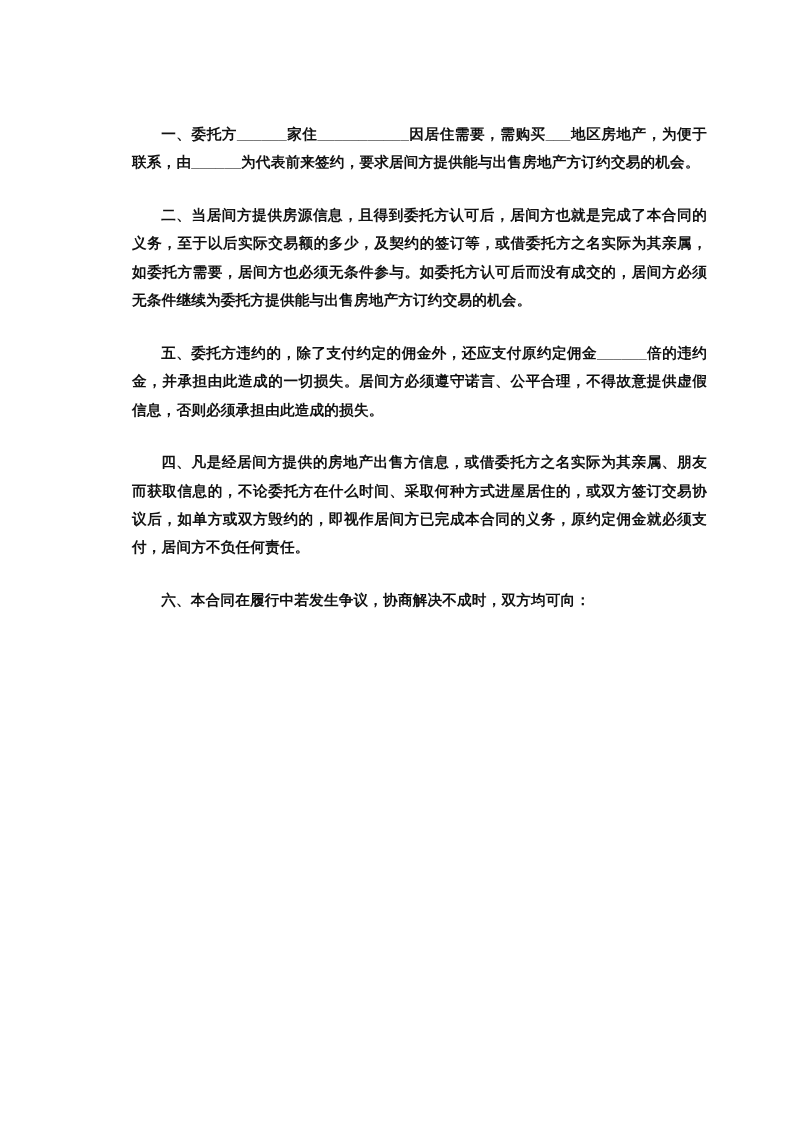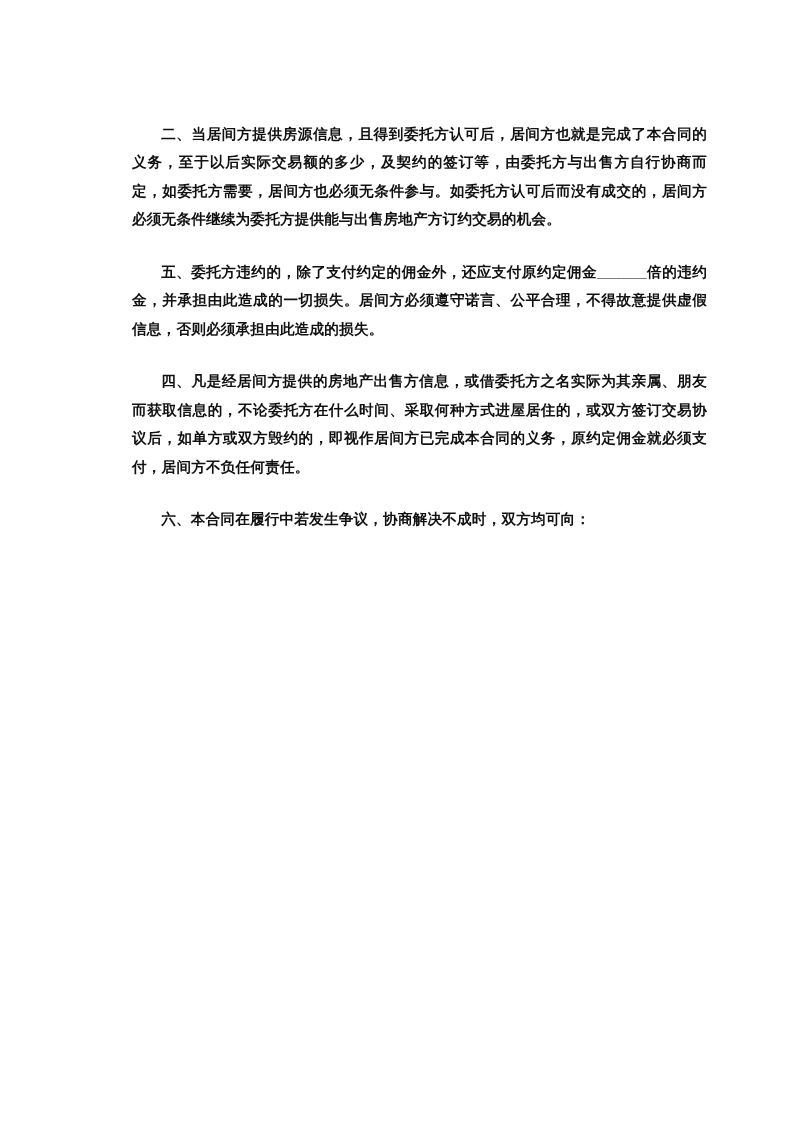--- a/index.html
+++ b/index.html
@@ -47,22 +47,23 @@
 </style>
 </head>
 <body>
 
 <div class="page">
   <div class="doc-body">
 
 
 
 
+    <p class="para indent">一、委托方______家住___________因居住需要，需购买___地区房地产，为便于联系，由______为代表前来签约，要求居间方提供能与出售房地产方订约交易的机会。</p>
 
-    <p class="para indent">二、当居间方提供房源信息，且得到委托方认可后，居间方也就是完成了本合同的义务，至于以后实际交易额的多少，及契约的签订等，由委托方与出售方自行协商而定，如委托方需要，居间方也必须无条件参与。如委托方认可后而没有成交的，居间方必须无条件继续为委托方提供能与出售房地产方订约交易的机会。</p>
+    <p class="para indent">二、当居间方提供房源信息，且得到委托方认可后，居间方也就是完成了本合同的义务，至于以后实际交易额的多少，及契约的签订等，或借委托方之名实际为其亲属，如委托方需要，居间方也必须无条件参与。如委托方认可后而没有成交的，居间方必须无条件继续为委托方提供能与出售房地产方订约交易的机会。</p>
 
 
     <p class="para indent">五、委托方违约的，除了支付约定的佣金外，还应支付原约定佣金______倍的违约金，并承担由此造成的一切损失。居间方必须遵守诺言、公平合理，不得故意提供虚假信息，否则必须承担由此造成的损失。</p>
 
     <p class="para indent">四、凡是经居间方提供的房地产出售方信息，或借委托方之名实际为其亲属、朋友而获取信息的，不论委托方在什么时间、采取何种方式进屋居住的，或双方签订交易协议后，如单方或双方毁约的，即视作居间方已完成本合同的义务，原约定佣金就必须支付，居间方不负任何责任。</p>
 
     <p class="para indent last">六、本合同在履行中若发生争议，协商解决不成时，双方均可向：</p>
 
   </div>
 </div>

